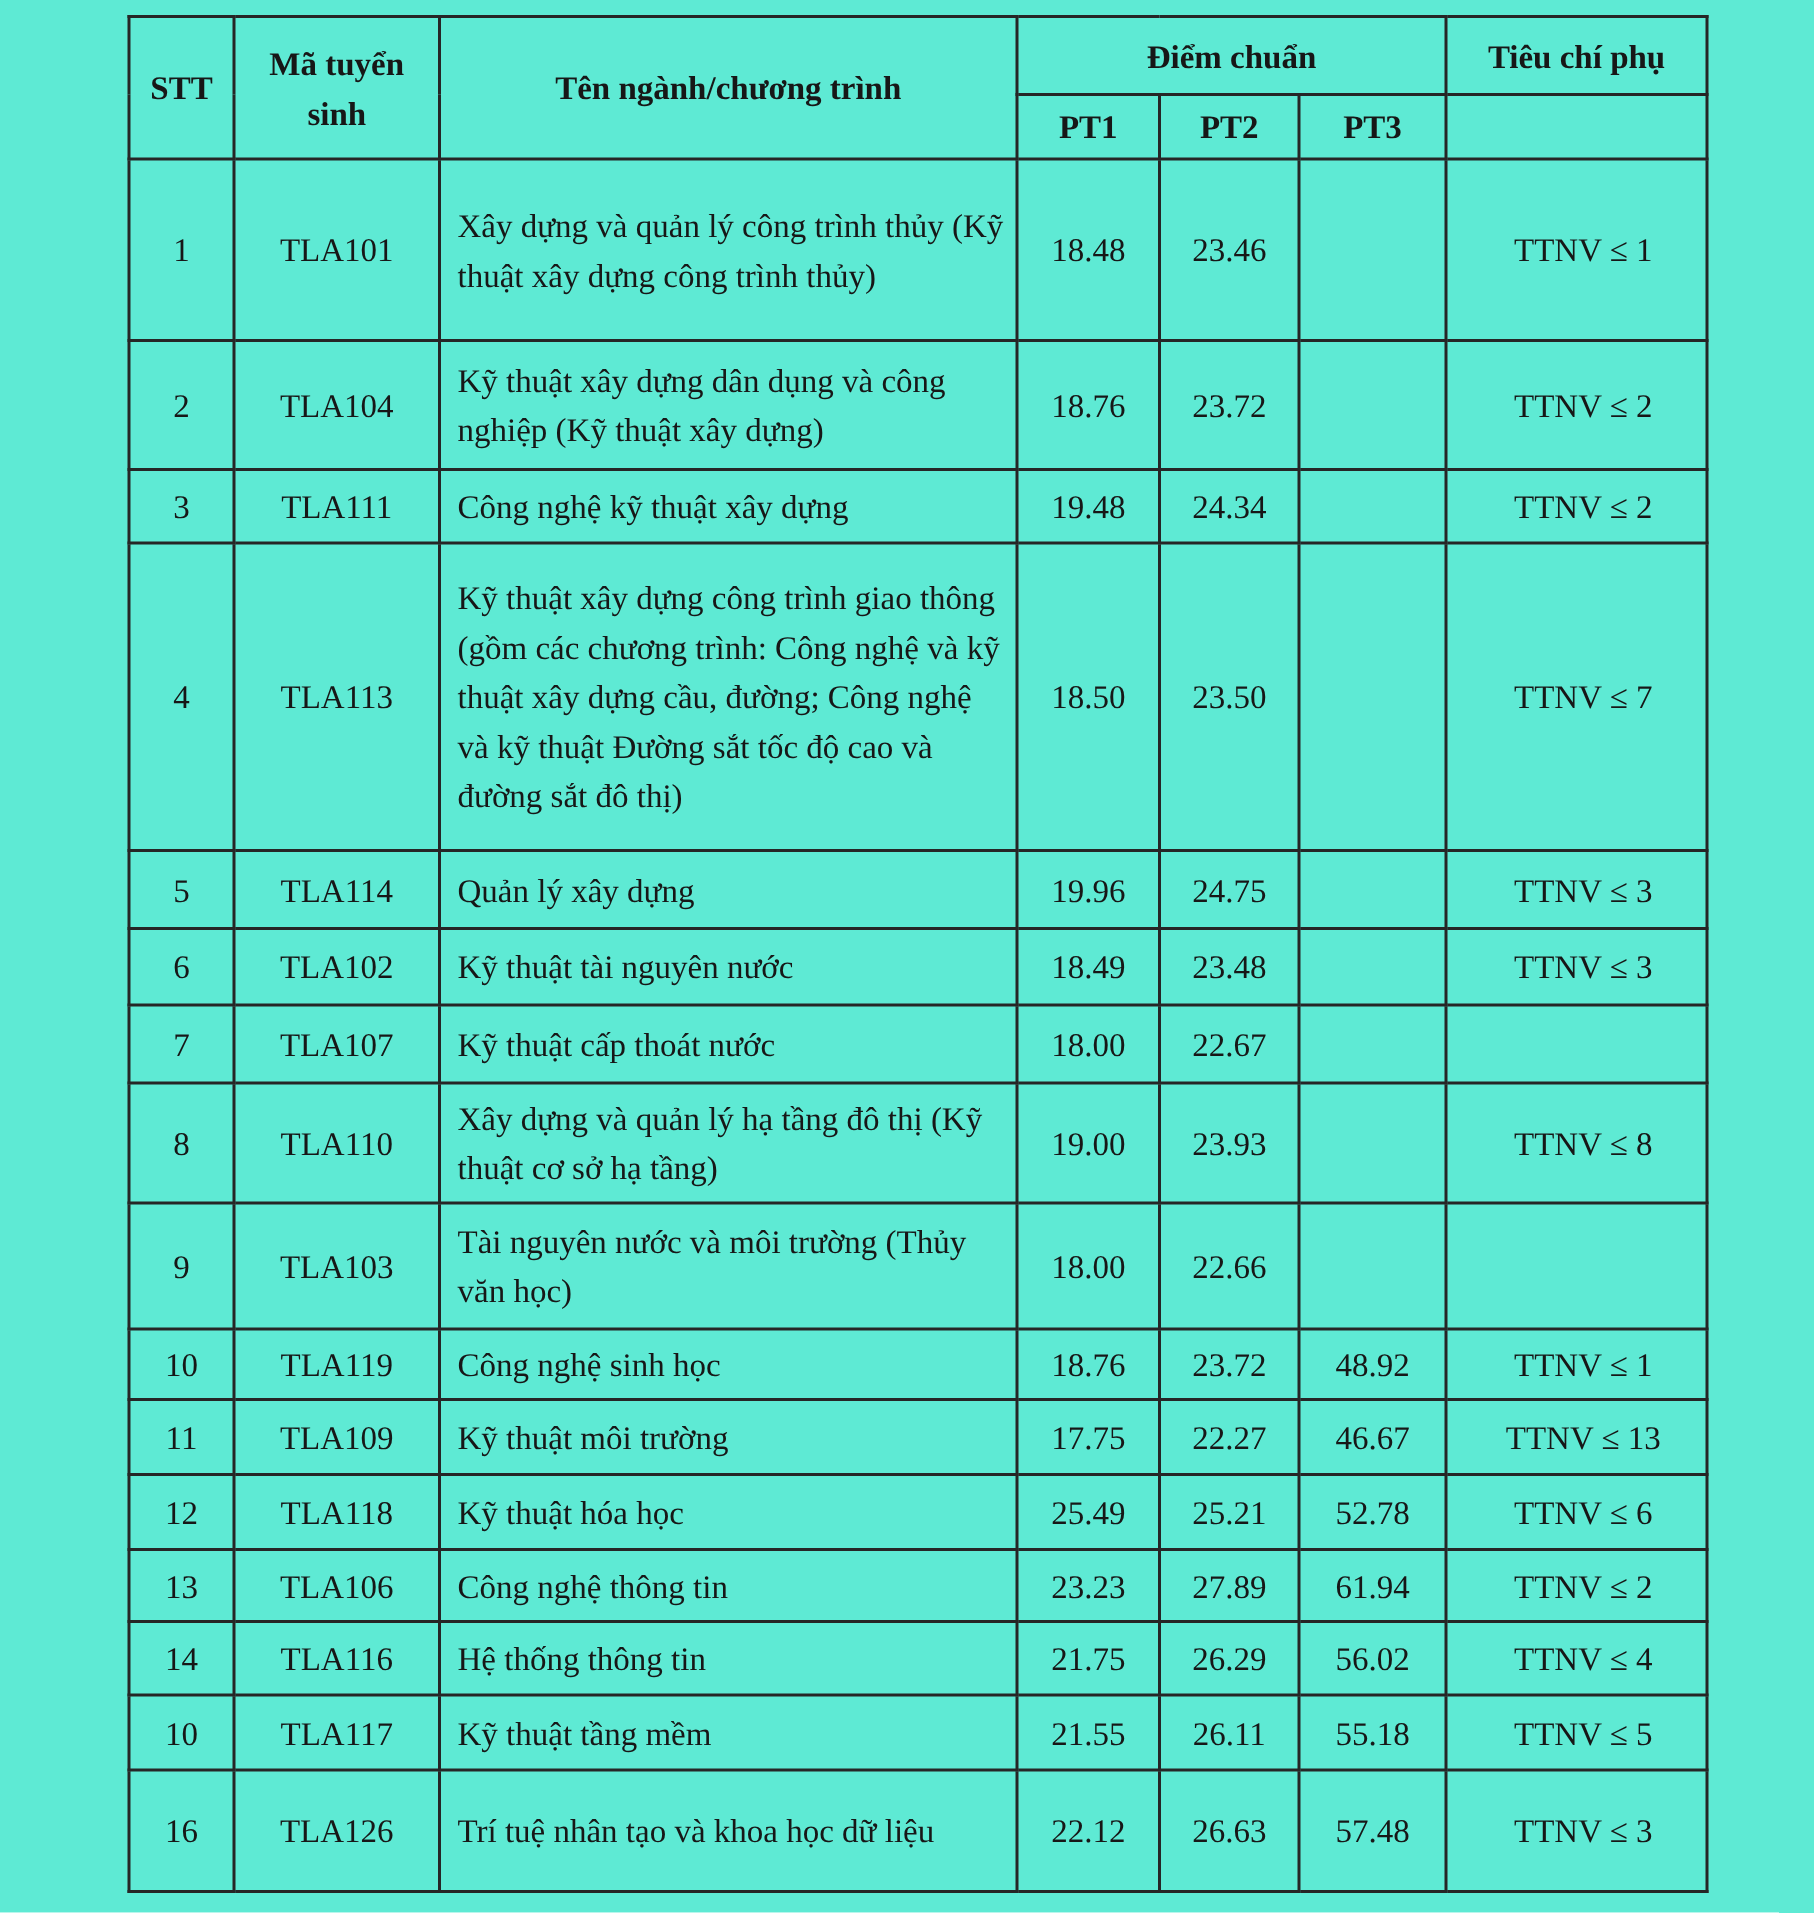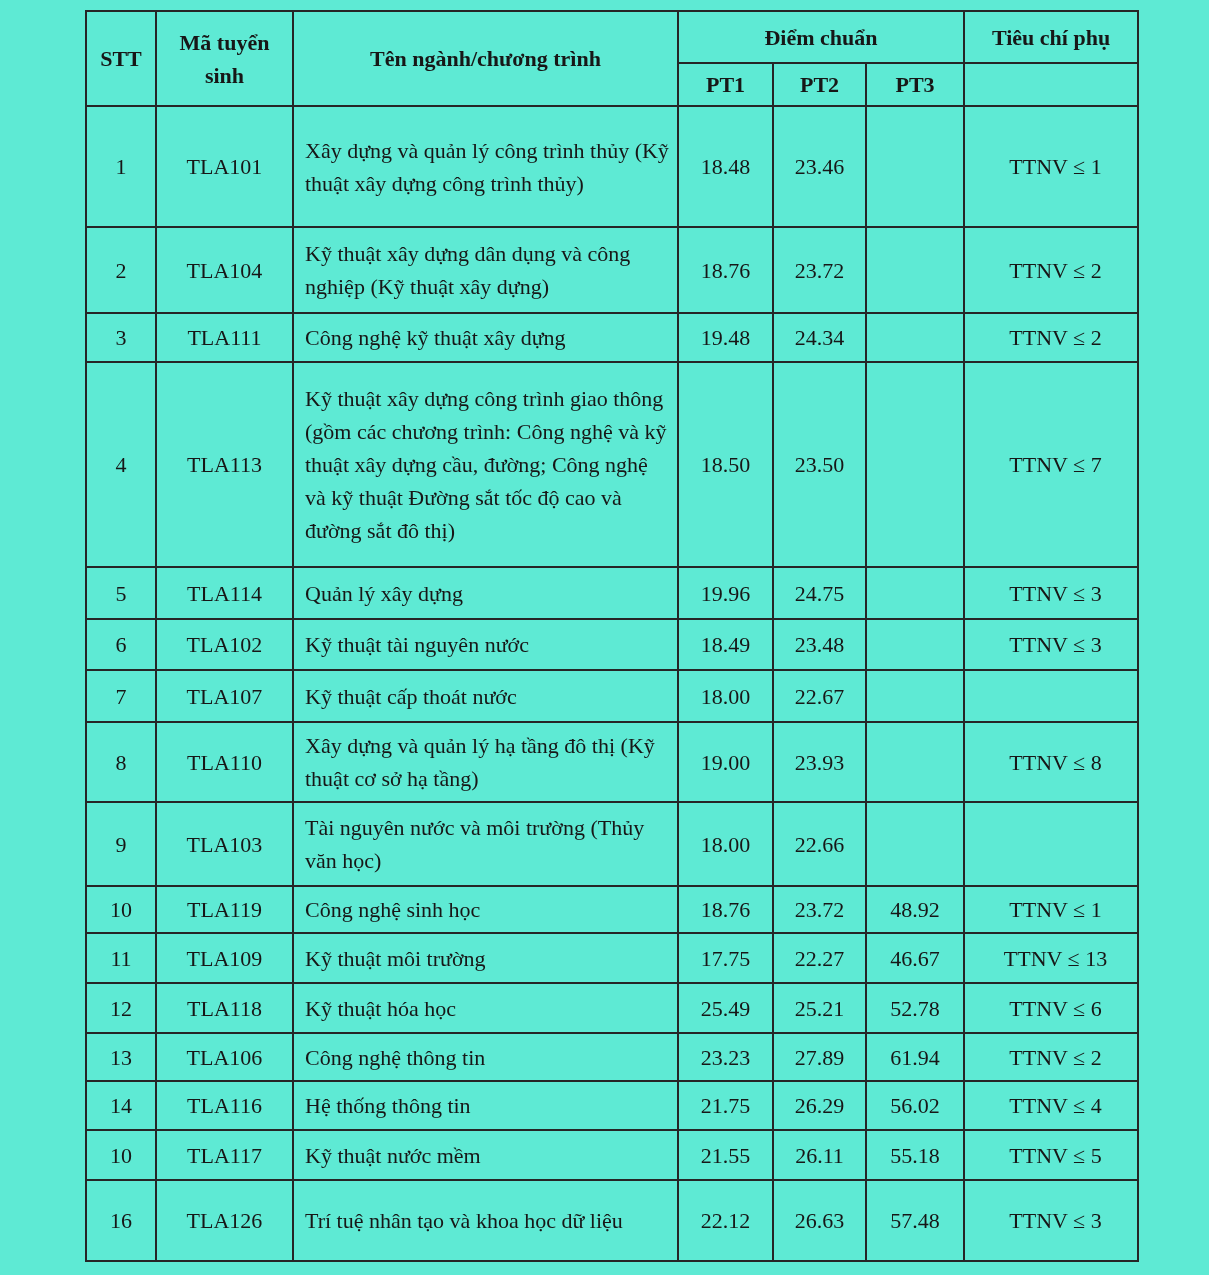--- a/index.html
+++ b/index.html
@@ -194,21 +194,21 @@
           <td class="c-center">TLA116</td>
           <td class="c-name">Hệ thống thông tin</td>
           <td class="c-center">21.75</td>
           <td class="c-center">26.29</td>
           <td class="c-center">56.02</td>
           <td class="c-crit">TTNV ≤ 4</td>
         </tr>
         <tr style="height: 50px;">
           <td class="c-center">10</td>
           <td class="c-center">TLA117</td>
-          <td class="c-name">Kỹ thuật nước mềm</td>
+          <td class="c-name">Kỹ thuật tầng mềm</td>
           <td class="c-center">21.55</td>
           <td class="c-center">26.11</td>
           <td class="c-center">55.18</td>
           <td class="c-crit">TTNV ≤ 5</td>
         </tr>
         <tr style="height: 81px;">
           <td class="c-center">16</td>
           <td class="c-center">TLA126</td>
           <td class="c-name">Trí tuệ nhân tạo và khoa học dữ liệu</td>
           <td class="c-center">22.12</td>

